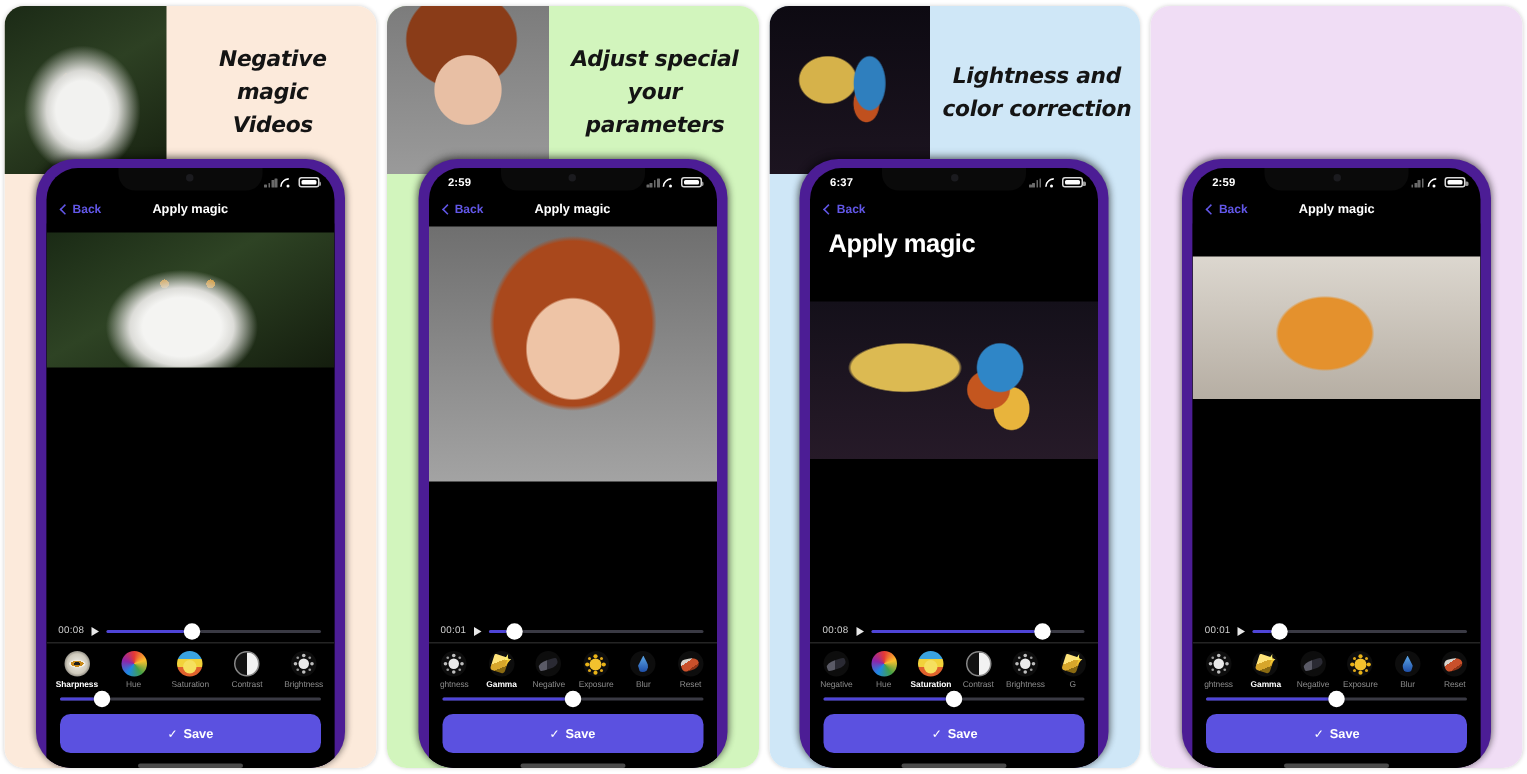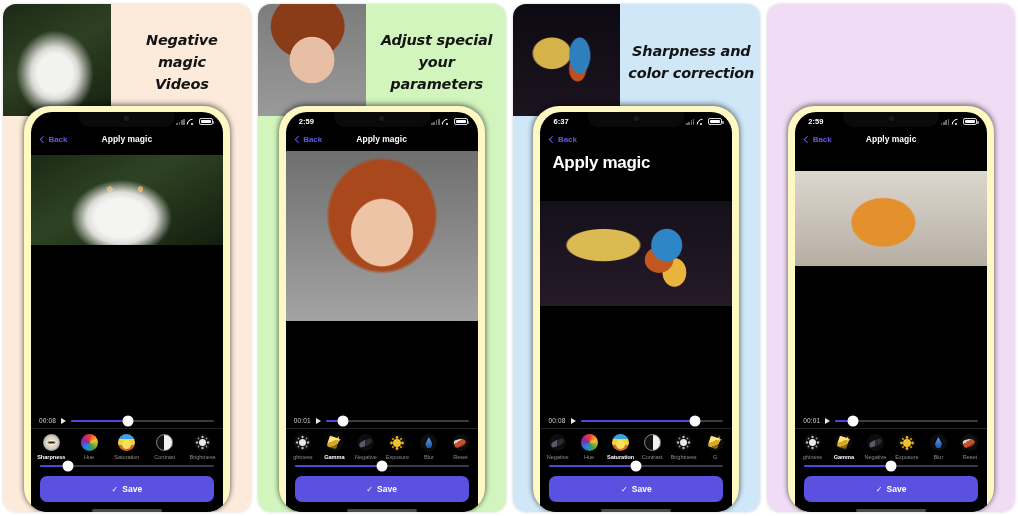--- a/index.html
+++ b/index.html
@@ -54,21 +54,21 @@
   }
 
   
   .phone {
     position: absolute;
     left: 50%;
     transform: translateX(-50%);
     top: 102px;
     width: 206px;
     height: 406px;
-    background: #fef9c3;
+    background: #4c1d95;
     border-radius: 26px 26px 24px 24px;
     box-shadow: 0 0 5px rgba(0,0,0,0.45), 0 -2px 6px rgba(0,0,0,0.3);
     padding: 6px 7px 0 7px;
     overflow: hidden;
   }
   .screen {
     position: relative;
     width: 100%;
     height: 400px;
     background: #000000;
@@ -494,21 +494,21 @@
             <div class="home-ind"></div>
           </div>
         </div>
       </div>
     </div>
     <div class="panel">
       <div class="panel-bg" style="background: rgb(207, 231, 247);"></div>
       <div class="hero">
         <div class="hero-photo" style="background-image: radial-gradient(16% 26% at 62% 46%, rgb(47, 127, 190) 0px, rgb(47, 127, 190) 60%, rgba(0, 0, 0, 0) 64%), radial-gradient(28% 22% at 36% 44%, rgb(214, 178, 74) 0px, rgb(214, 178, 74) 62%, rgba(0, 0, 0, 0) 66%), radial-gradient(13% 18% at 60% 58%, rgb(192, 80, 30) 0px, rgb(192, 80, 30) 60%, rgba(0, 0, 0, 0) 64%), linear-gradient(rgb(13, 10, 18), rgb(28, 20, 32));"></div>
         <div class="hero-caption">
-          <span>Sharpness and</span>
+          <span>Lightness and</span>
           <span>color correction</span>
         </div>
       </div>
       <div class="phone">
         <div class="screen">
           <div class="notch">
             <div class="notch-speaker"></div>
           </div>
           <div class="statusbar">
             <div class="sb-time">6:37</div>

